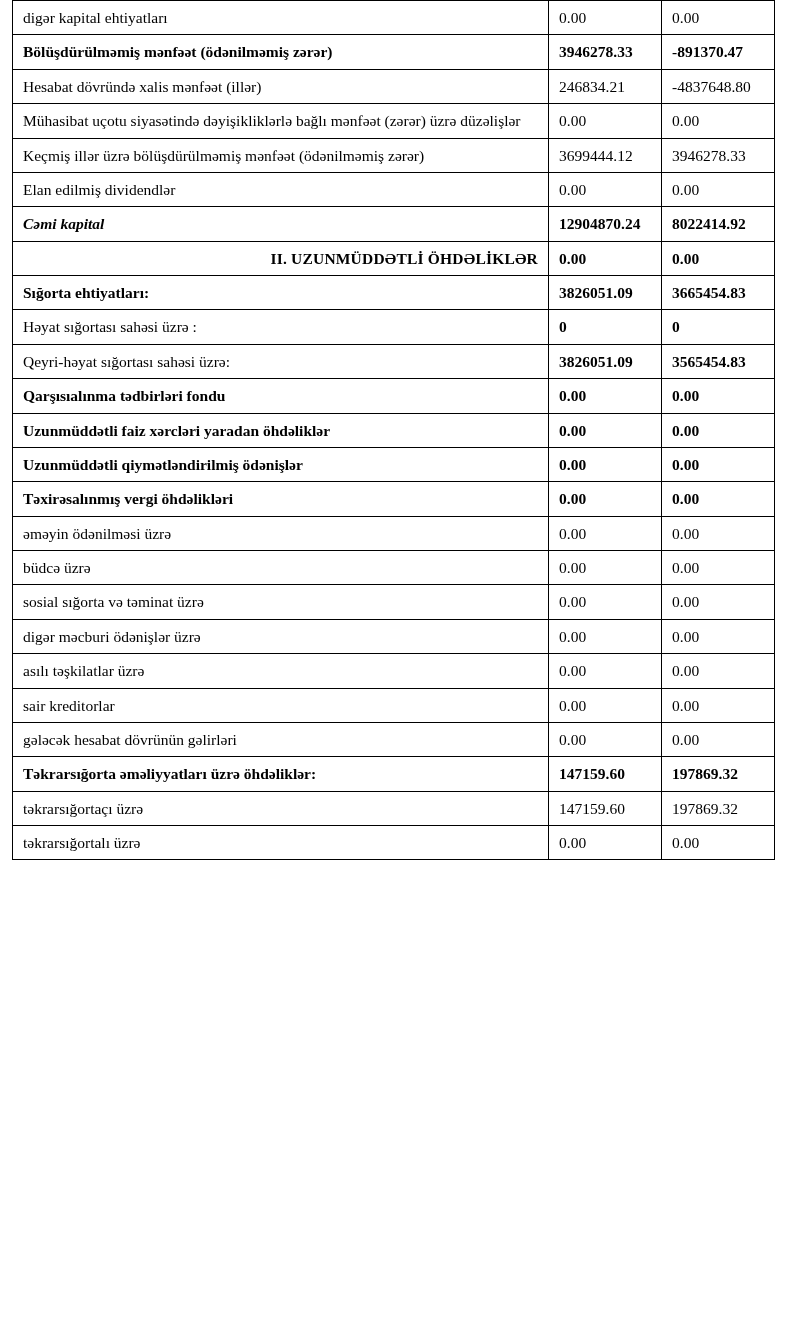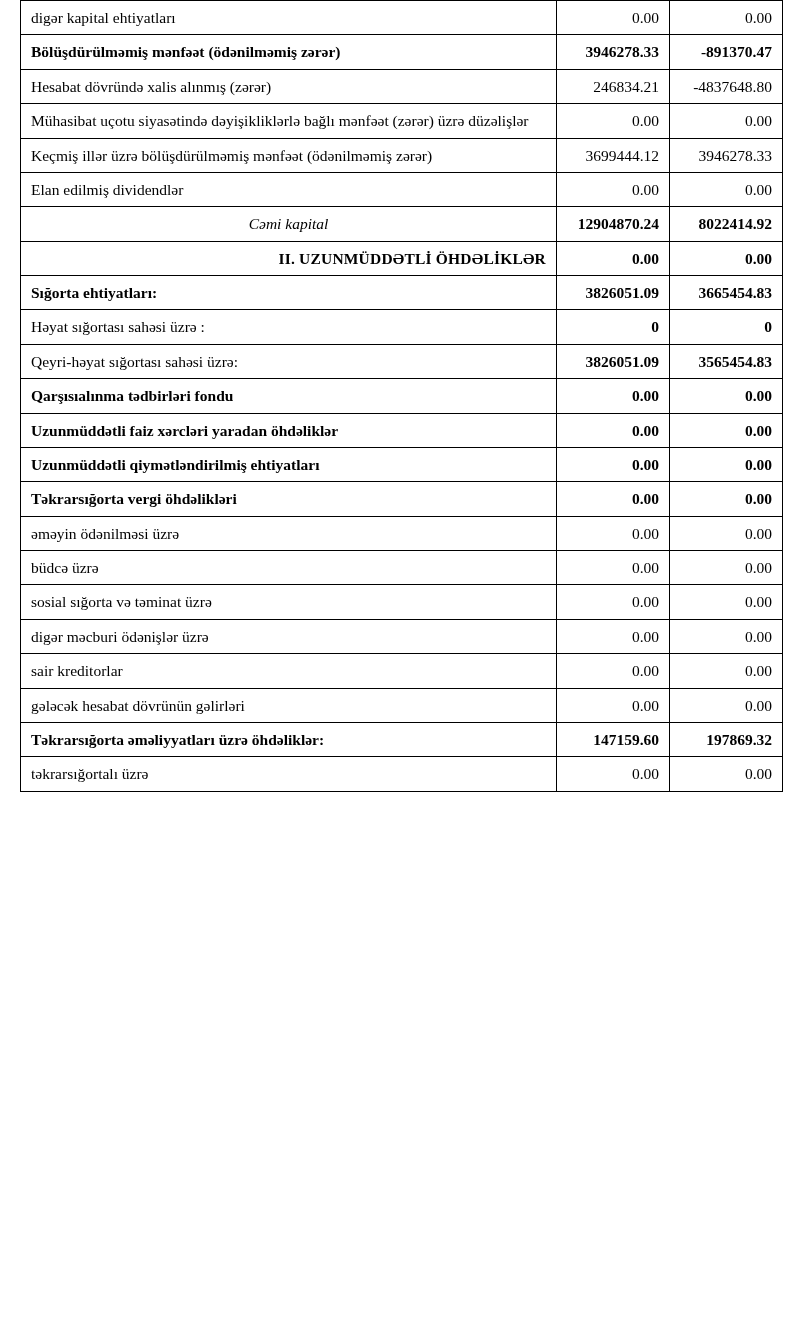--- a/index.html
+++ b/index.html
@@ -12,54 +12,53 @@
     height: 1338px;
     font-family: "Liberation Serif", "DejaVu Serif", serif;
     color: #000000;
     overflow: hidden;
   }
   .sheet {
     width: 692px;
     height: 1338px;
     position: relative;
     box-sizing: border-box;
-    margin-left: 8px;
   }
   table.fin {
     border-collapse: collapse;
     width: 762px;
     margin-left: 12px;
     margin-top: 0px;
     table-layout: fixed;
   }
   table.fin td {
     border: 1px solid #000000;
     font-size: 15.5px;
     line-height: 1.25;
     padding: 7px 10px 7px 10px;
     vertical-align: middle;
     box-sizing: border-box;
   }
   col.c-label { width: 536px; }
   col.c-num   { width: 113px; }
 
   td.num {
-    text-align: right;
+    text-align: left;
     white-space: nowrap;
     padding-left: 2px;
     padding-right: 2px;
     font-family: Liberation Serif, serif;
   }
   
   .lvl0 { padding-left: 8px; }
   .lvl1 { padding-left: 62px; }
   .lvl2 { padding-left: 80px; }
 
   .b { font-weight: bold; }
-  .italic-bold { font-style: italic; font-weight: normal; text-align: center; }
+  .italic-bold { font-style: italic; font-weight: bold; text-align: left; }
   .capsline { text-align: right; font-weight: bold; letter-spacing: 0.2px; }
   .wrap { white-space: normal; }
 </style>
 </head>
 <body>
 
 <div class="sheet">
   <table class="fin">
     <colgroup>
       <col class="c-label">
@@ -71,21 +70,21 @@
           <td class="wrap lvl1">digər kapital ehtiyatları</td>
           <td class="num">0.00</td>
           <td class="num">0.00</td>
         </tr>
         <tr>
           <td class="wrap lvl0 b">Bölüşdürülməmiş mənfəət (ödənilməmiş zərər)</td>
           <td class="num b">3946278.33</td>
           <td class="num b">-891370.47</td>
         </tr>
         <tr>
-          <td class="wrap lvl1">Hesabat dövründə xalis alınmış (zərər)</td>
+          <td class="wrap lvl1">Hesabat dövründə xalis mənfəət (illər)</td>
           <td class="num">246834.21</td>
           <td class="num">-4837648.80</td>
         </tr>
         <tr>
           <td class="wrap lvl1">Mühasibat uçotu siyasətində dəyişikliklərlə bağlı mənfəət (zərər) üzrə düzəlişlər</td>
           <td class="num">0.00</td>
           <td class="num">0.00</td>
         </tr>
         <tr>
           <td class="wrap lvl1">Keçmiş illər üzrə bölüşdürülməmiş mənfəət (ödənilməmiş zərər)</td>
@@ -126,26 +125,26 @@
           <td class="wrap lvl0 b">Qarşısıalınma tədbirləri fondu</td>
           <td class="num b">0.00</td>
           <td class="num b">0.00</td>
         </tr>
         <tr>
           <td class="wrap lvl0 b">Uzunmüddətli faiz xərcləri yaradan öhdəliklər</td>
           <td class="num b">0.00</td>
           <td class="num b">0.00</td>
         </tr>
         <tr>
-          <td class="wrap lvl0 b">Uzunmüddətli qiymətləndirilmiş ehtiyatları</td>
+          <td class="wrap lvl0 b">Uzunmüddətli qiymətləndirilmiş ödənişlər</td>
           <td class="num b">0.00</td>
           <td class="num b">0.00</td>
         </tr>
         <tr>
-          <td class="wrap lvl0 b">Təkrarsığorta vergi öhdəlikləri</td>
+          <td class="wrap lvl0 b">Təxirəsalınmış vergi öhdəlikləri</td>
           <td class="num b">0.00</td>
           <td class="num b">0.00</td>
         </tr>
         <tr>
           <td class="wrap lvl2">əməyin ödənilməsi üzrə</td>
           <td class="num">0.00</td>
           <td class="num">0.00</td>
         </tr>
         <tr>
           <td class="wrap lvl2">büdcə üzrə</td>
@@ -156,34 +155,44 @@
           <td class="wrap lvl2">sosial sığorta və təminat üzrə</td>
           <td class="num">0.00</td>
           <td class="num">0.00</td>
         </tr>
         <tr>
           <td class="wrap lvl2">digər məcburi ödənişlər üzrə</td>
           <td class="num">0.00</td>
           <td class="num">0.00</td>
         </tr>
         <tr>
+          <td class="wrap lvl2">asılı təşkilatlar üzrə</td>
+          <td class="num">0.00</td>
+          <td class="num">0.00</td>
+        </tr>
+        <tr>
           <td class="wrap lvl2">sair kreditorlar</td>
           <td class="num">0.00</td>
           <td class="num">0.00</td>
         </tr>
         <tr>
           <td class="wrap lvl2">gələcək hesabat dövrünün gəlirləri</td>
           <td class="num">0.00</td>
           <td class="num">0.00</td>
         </tr>
         <tr>
           <td class="wrap lvl0 b">Təkrarsığorta əməliyyatları üzrə öhdəliklər:</td>
           <td class="num b">147159.60</td>
           <td class="num b">197869.32</td>
         </tr>
         <tr>
+          <td class="wrap lvl2">təkrarsığortaçı üzrə</td>
+          <td class="num">147159.60</td>
+          <td class="num">197869.32</td>
+        </tr>
+        <tr>
           <td class="wrap lvl2">təkrarsığortalı üzrə</td>
           <td class="num">0.00</td>
           <td class="num">0.00</td>
         </tr>
       </tbody>
   </table>
 </div>
 
 </body></html>

